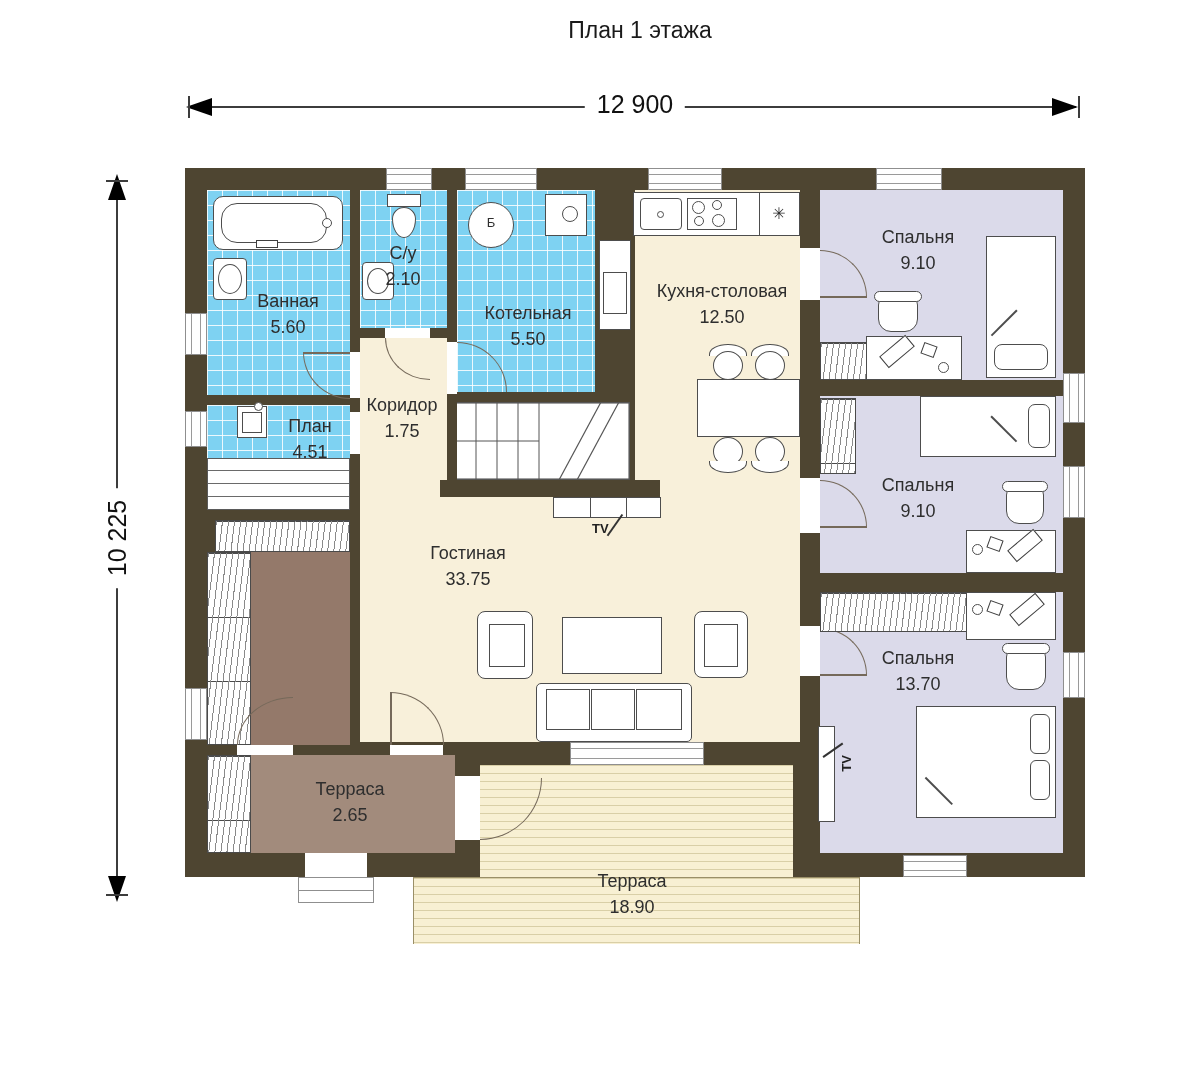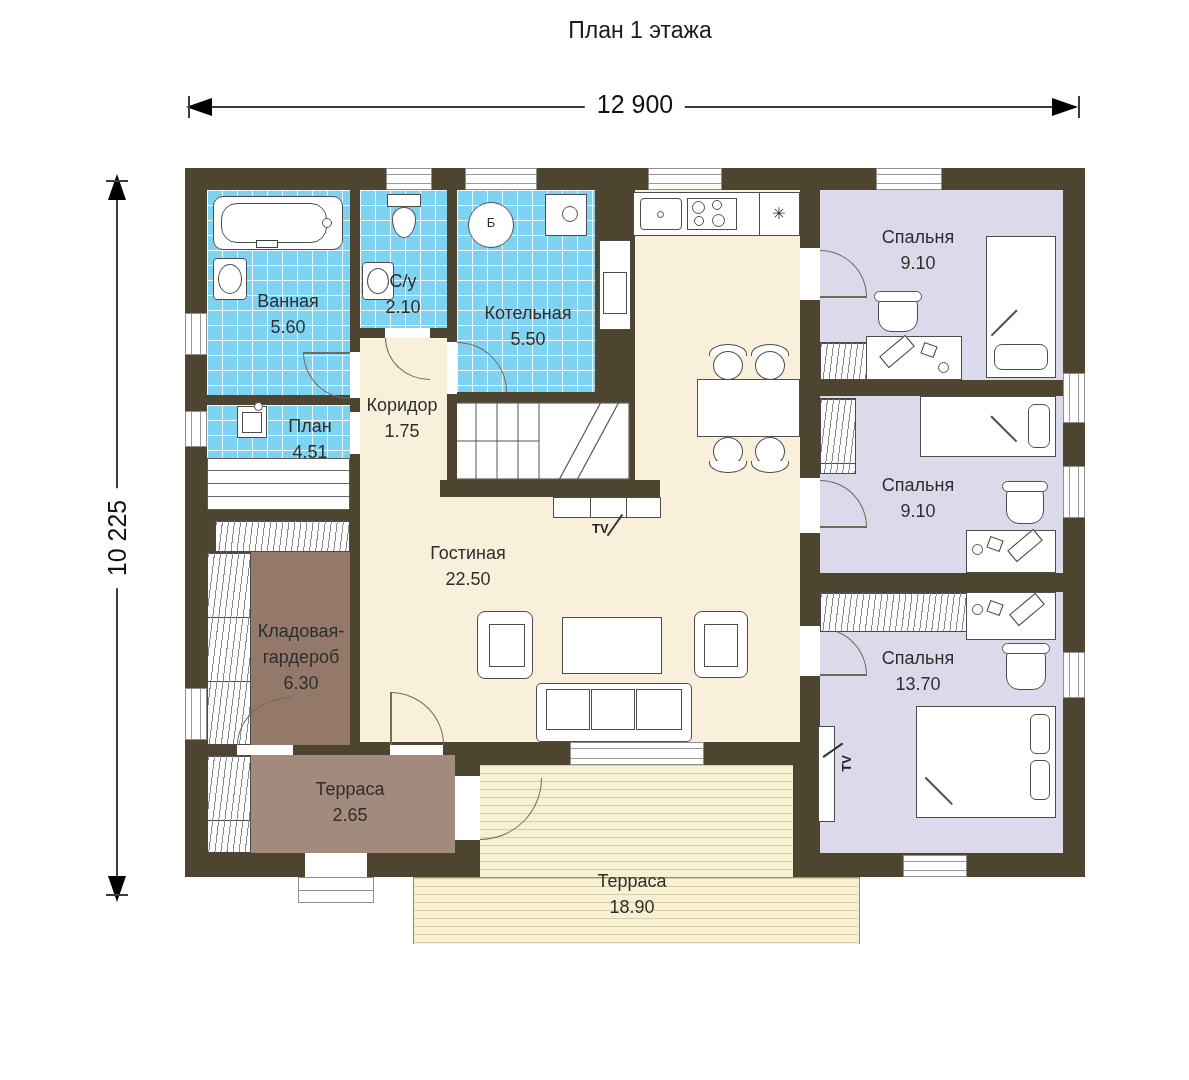--- a/index.html
+++ b/index.html
@@ -280,44 +280,43 @@
   <div class="furn" style="left:1030px;top:760px;width:20px;height:40px;border-radius:6px"></div>
   <div class="fold" style="left:920px;top:790px;width:38px;transform:rotate(45deg)"></div>
   <div class="furn" style="left:818px;top:726px;width:17px;height:96px"></div>
   <div class="tvtxt" style="left:838px;top:756px;transform:rotate(-90deg)">TV</div>
   <div class="leaf" style="left:832px;top:738px;width:1.5px;height:24px;transform:rotate(55deg);background:#333"></div>
 
   <div class="lbl" style="left:288px;top:288px;transform:translateX(-50%)">
     <div>Ванная</div>
     <div>5.60</div>
   </div>
-  <div class="lbl" style="left:403px;top:268px;transform:translateX(-50%)">
+  <div class="lbl" style="left:403px;top:240px;transform:translateX(-50%)">
     <div>С/у</div>
     <div>2.10</div>
   </div>
   <div class="lbl" style="left:528px;top:300px;transform:translateX(-50%)">
     <div>Котельная</div>
     <div>5.50</div>
   </div>
   <div class="lbl" style="left:402px;top:392px;transform:translateX(-50%)">
     <div>Коридор</div>
     <div>1.75</div>
   </div>
   <div class="lbl" style="left:310px;top:413px;transform:translateX(-50%)">
     <div>План</div>
     <div>4.51</div>
   </div>
+  <div class="lbl" style="left:722px;top:278px;transform:translateX(-50%)">
+    <div>Кухня-столовая</div>
+    <div>12.50</div>
+  </div>
   <div class="lbl" style="left:468px;top:540px;transform:translateX(-50%)">
     <div>Гостиная</div>
-    <div>22.50</div>
-  </div>
-  <div class="lbl" style="left:301px;top:618px;transform:translateX(-50%)">
-    <div>Кладовая-</div>
-    <div>гардероб</div>
-    <div>6.30</div>
+    <div>33.75</div>
   </div>
   <div class="lbl" style="left:350px;top:776px;transform:translateX(-50%)">
     <div>Терраса</div>
     <div>2.65</div>
   </div>
   <div class="lbl" style="left:918px;top:224px;transform:translateX(-50%)">
     <div>Спальня</div>
     <div>9.10</div>
   </div>
   <div class="lbl" style="left:918px;top:472px;transform:translateX(-50%)">

